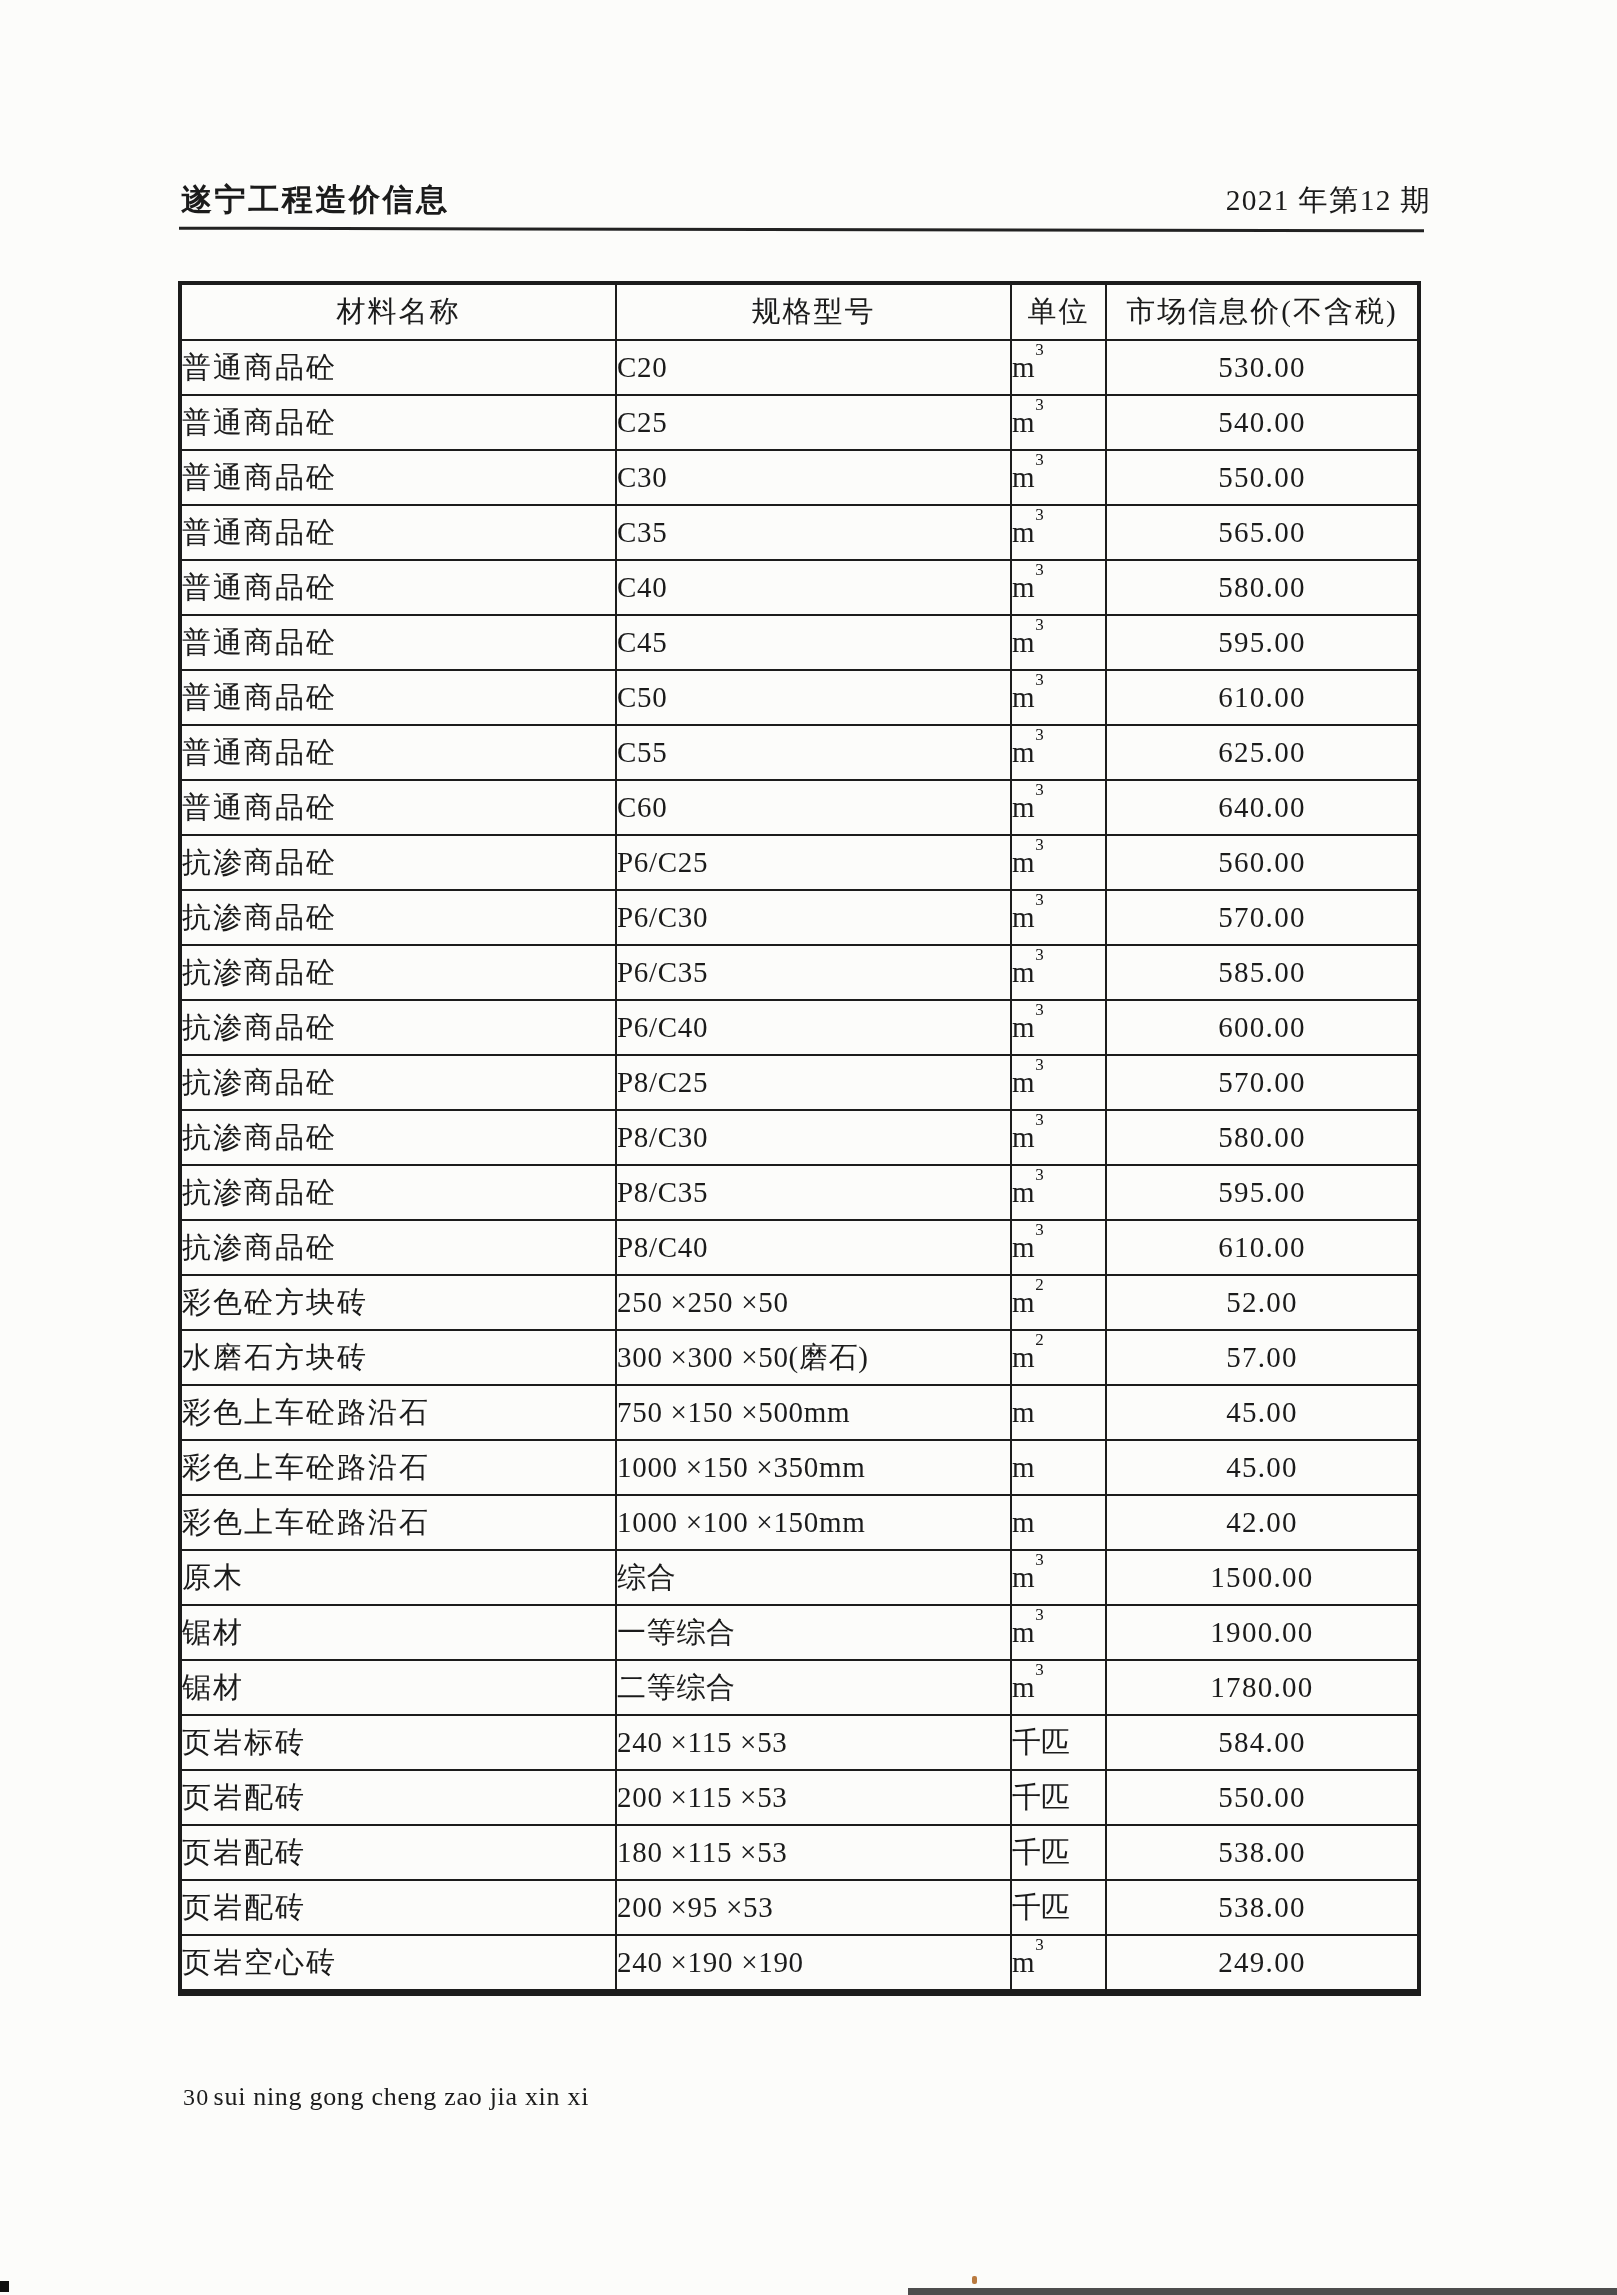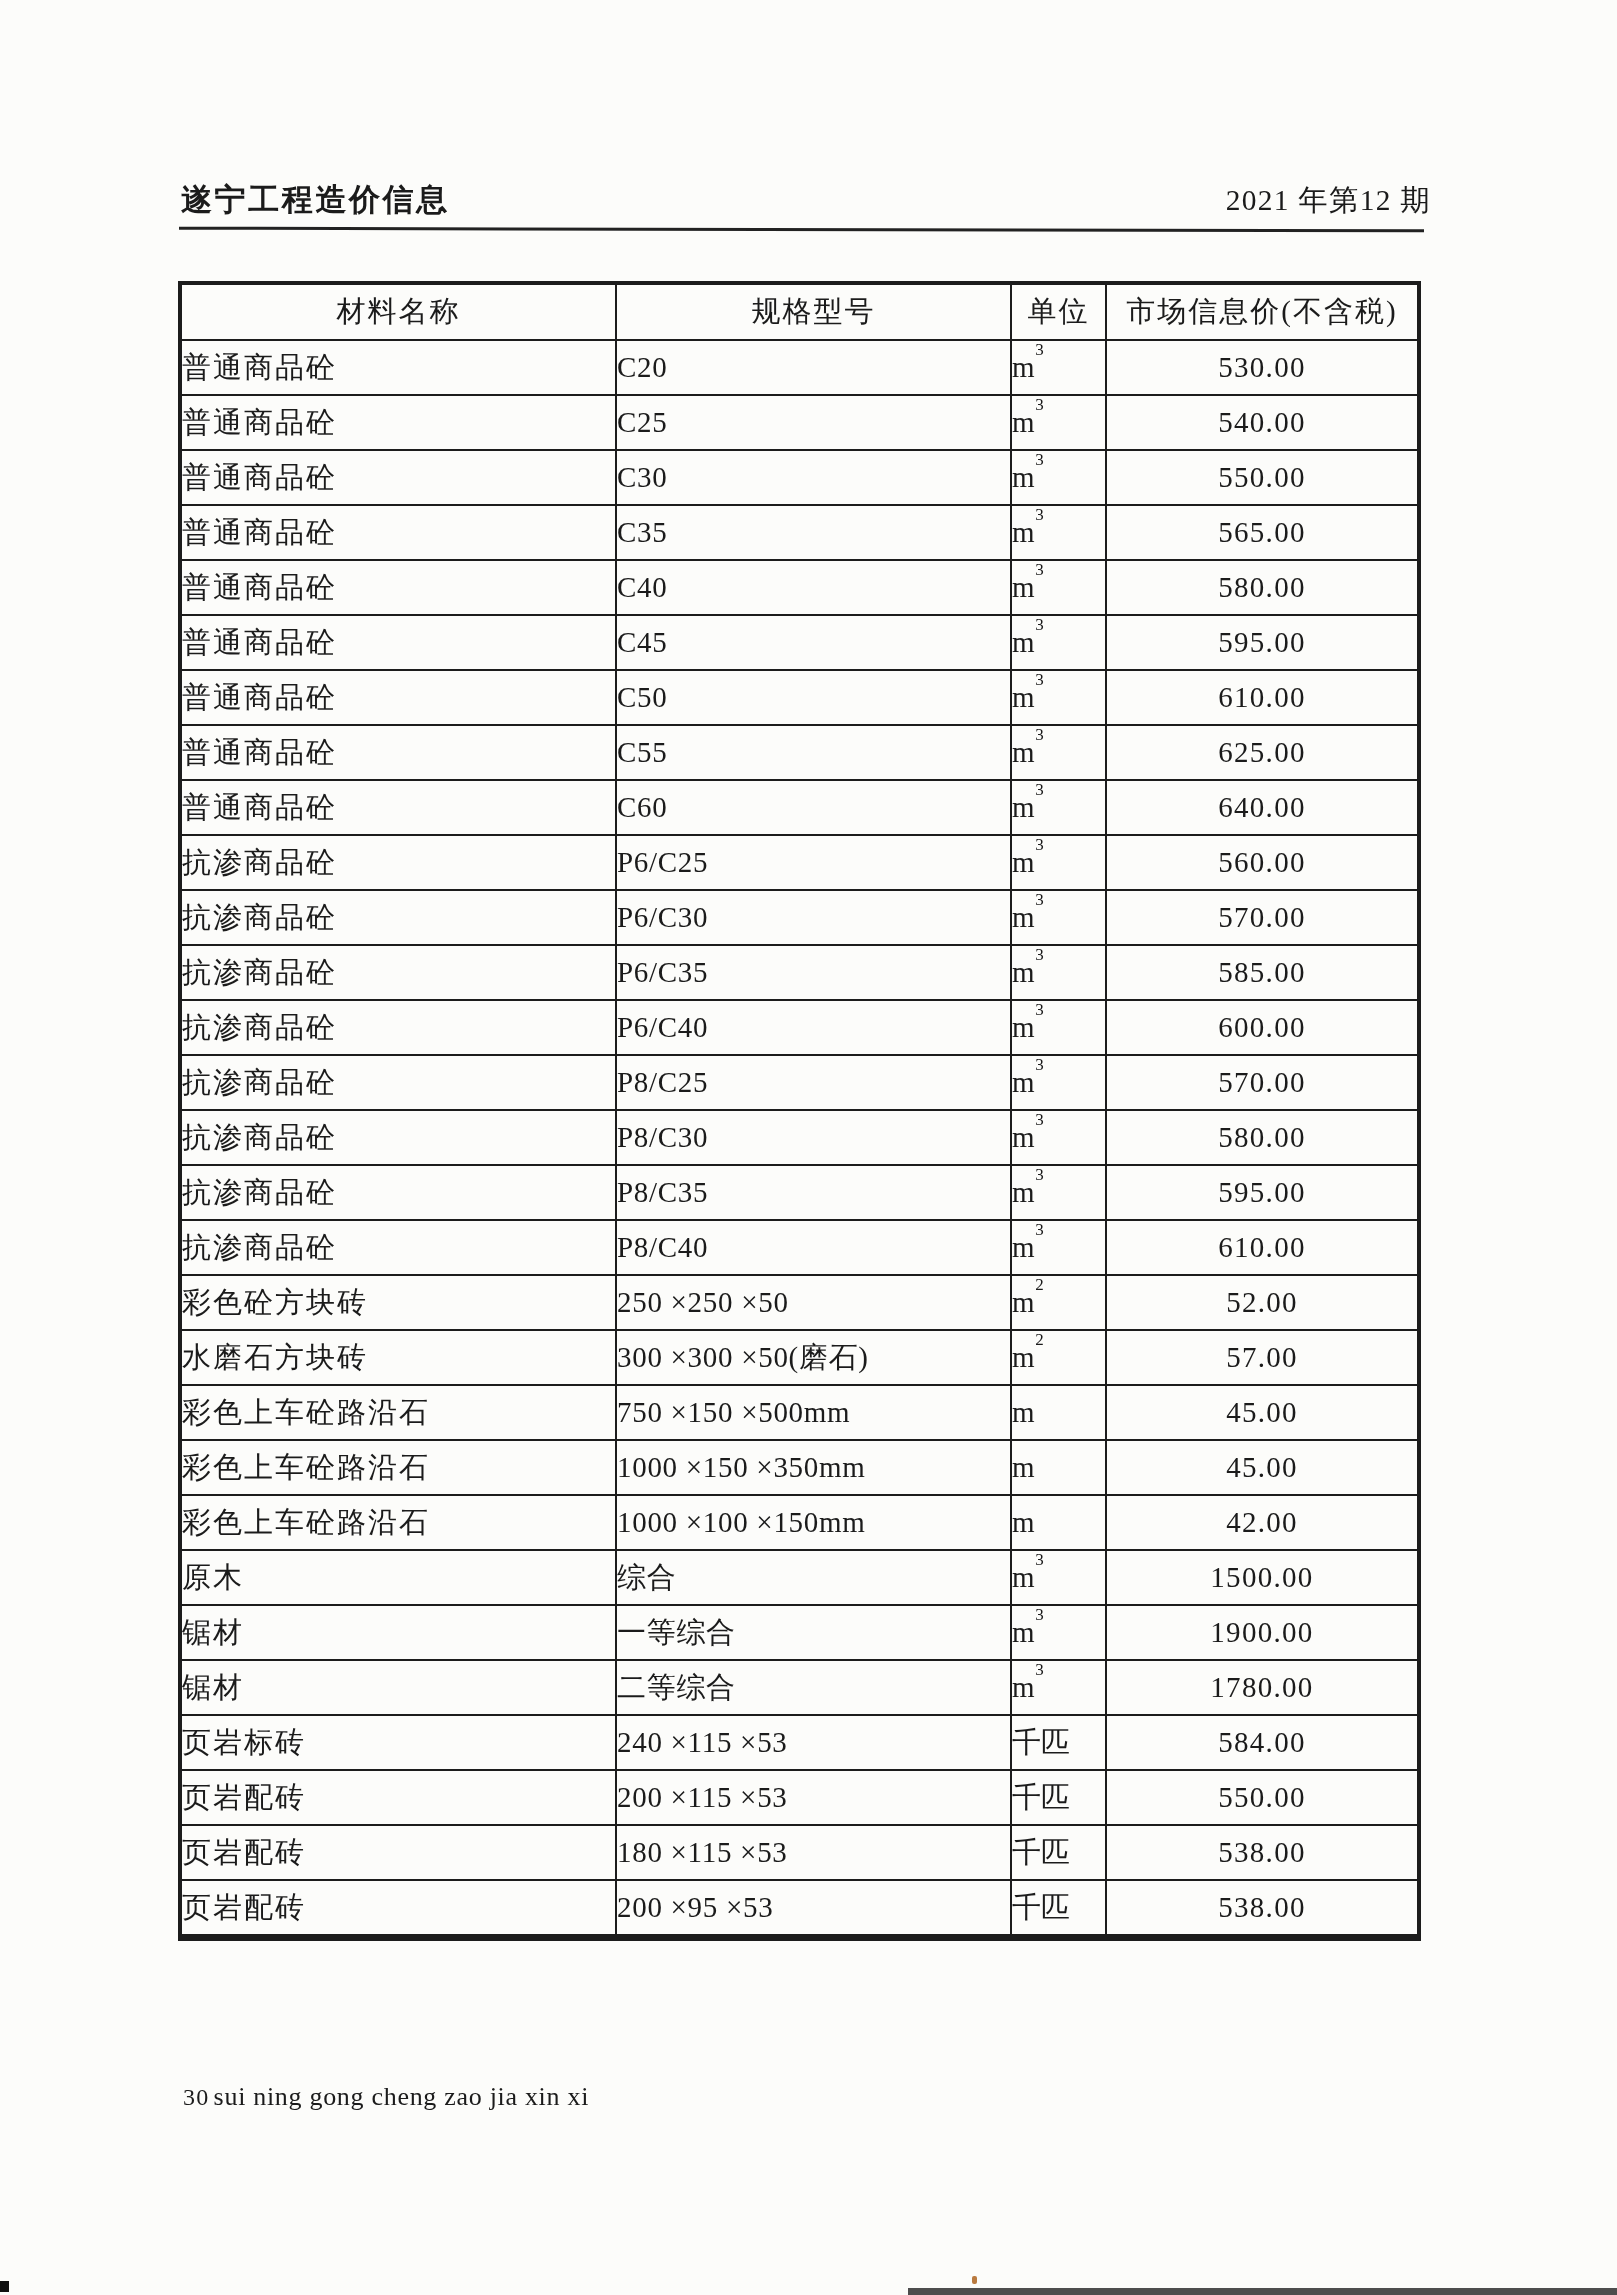--- a/index.html
+++ b/index.html
@@ -283,20 +283,26 @@
     <td class="c4">538.00</td>
   </tr>
 
   <tr>
     <td class="c1">页岩配砖</td>
     <td class="c2">200 ×95 ×53</td>
     <td class="c3"><span class="unit-base">千匹</span><sup class="unit-sup"></sup></td>
     <td class="c4">538.00</td>
   </tr>
 
+  <tr>
+    <td class="c1">页岩空心砖</td>
+    <td class="c2">240 ×190 ×190</td>
+    <td class="c3"><span class="unit-base">m</span><sup class="unit-sup">3</sup></td>
+    <td class="c4">249.00</td>
+  </tr>
 </tbody>
 </table>
 
 <div class="footer">
   <span class="pageno">30</span><span class="pinyin">sui ning gong cheng zao jia xin xi</span>
 </div>
 
 <div class="artifact-left-dash"></div>
 <div class="artifact-bottom-bar"></div>
 <div class="artifact-speck"></div>

